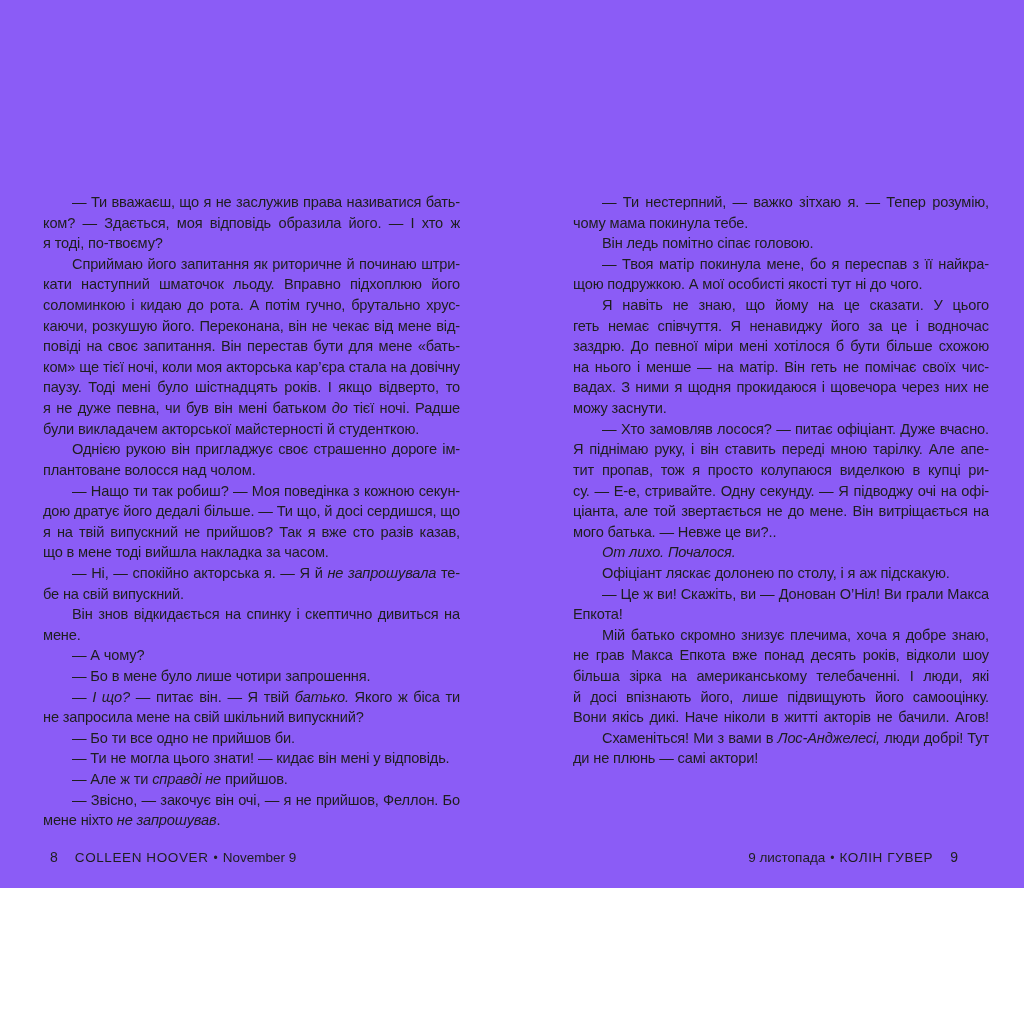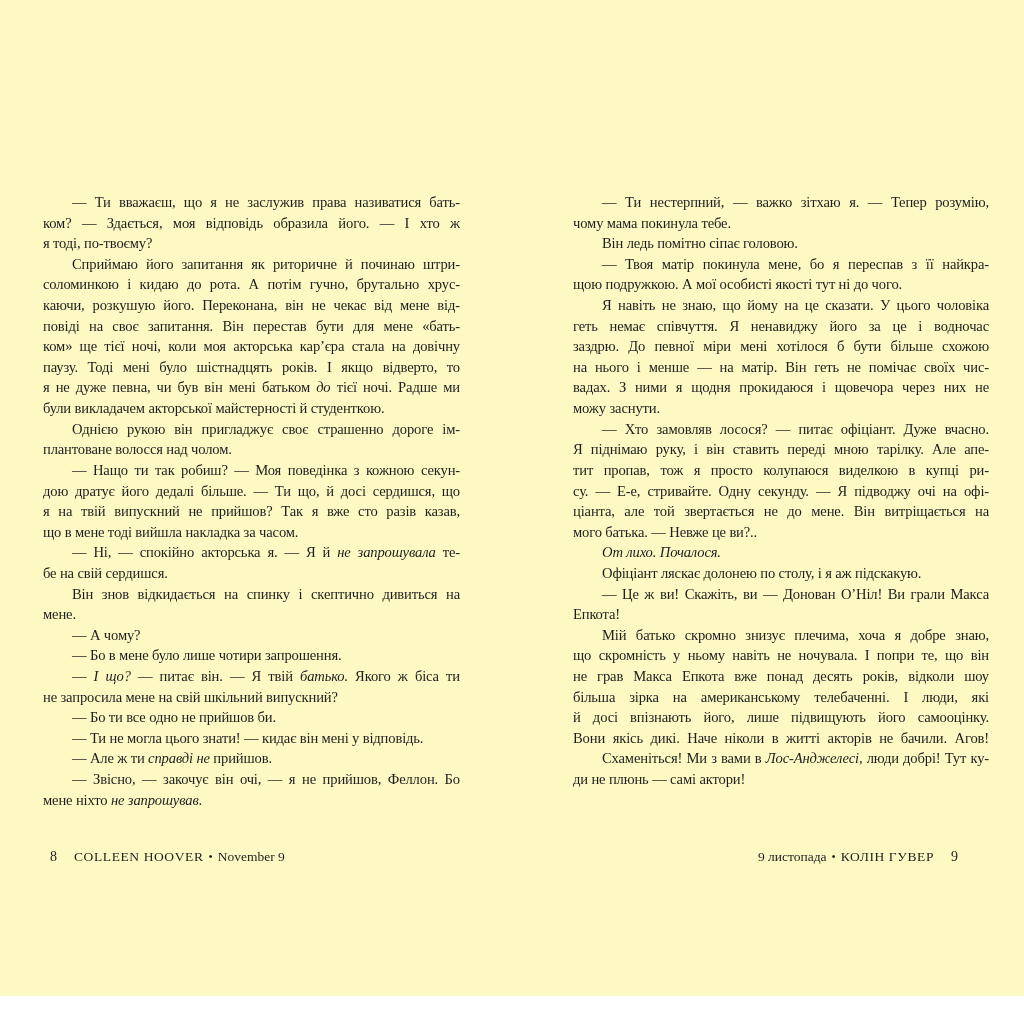--- a/index.html
+++ b/index.html
@@ -3,23 +3,23 @@
 <meta charset="utf-8">
 <style>
   html, body {
     margin: 0;
     padding: 0;
     background: #ffffff;
   }
   #canvas {
     position: relative;
     width: 1024px;
-    height: 996px;
-    background: #fef9c3;
-    font-family: Liberation Serif, serif;
+    height: 888px;
+    background: #8b5cf6;
+    font-family: Liberation Sans, sans-serif;
     color: #1e1e1e;
     overflow: hidden;
   }
   .page-text {
     position: absolute;
     top: 192px;
   }
   #left-text  { left: 43px;  width: 417px; }
   #right-text { left: 573px; width: 416px; }
 
@@ -57,35 +57,36 @@
 </head>
 <body>
 
 <div id="canvas">
 
   <div id="left-text" class="page-text">
       <div class="line indent"><span>— Ти вважаєш, що я не заслужив права називатися бать-</span></div>
       <div class="line"><span>ком? — Здається, моя відповідь образила його. — І хто ж</span></div>
       <div class="line end"><span>я тоді, по-твоєму?</span></div>
       <div class="line indent"><span>Сприймаю його запитання як риторичне й починаю штри-</span></div>
+      <div class="line"><span>кати наступний шматочок льоду. Вправно підхоплюю його</span></div>
       <div class="line"><span>соломинкою і кидаю до рота. А потім гучно, брутально хрус-</span></div>
       <div class="line"><span>каючи, розкушую його. Переконана, він не чекає від мене від-</span></div>
       <div class="line"><span>повіді на своє запитання. Він перестав бути для мене «бать-</span></div>
       <div class="line"><span>ком» ще тієї ночі, коли моя акторська кар’єра стала на довічну</span></div>
       <div class="line"><span>паузу. Тоді мені було шістнадцять років. І якщо відверто, то</span></div>
       <div class="line"><span>я не дуже певна, чи був він мені батьком </span><span class="it">до</span><span> тієї ночі. Радше ми</span></div>
       <div class="line end"><span>були викладачем акторської майстерності й студенткою.</span></div>
       <div class="line indent"><span>Однією рукою він пригладжує своє страшенно дороге ім-</span></div>
       <div class="line end"><span>плантоване волосся над чолом.</span></div>
       <div class="line indent"><span>— Нащо ти так робиш? — Моя поведінка з кожною секун-</span></div>
       <div class="line"><span>дою дратує його дедалі більше. — Ти що, й досі сердишся, що</span></div>
       <div class="line"><span>я на твій випускний не прийшов? Так я вже сто разів казав,</span></div>
       <div class="line end"><span>що в мене тоді вийшла накладка за часом.</span></div>
       <div class="line indent"><span>— Ні, — спокійно акторська я. — Я й </span><span class="it">не запрошувала</span><span> те-</span></div>
-      <div class="line end"><span>бе на свій сердишся.</span></div>
+      <div class="line end"><span>бе на свій випускний.</span></div>
       <div class="line indent"><span>Він знов відкидається на спинку і скептично дивиться на</span></div>
       <div class="line end"><span>мене.</span></div>
       <div class="line indent end"><span>— А чому?</span></div>
       <div class="line indent end"><span>— Бо в мене було лише чотири запрошення.</span></div>
       <div class="line indent"><span>— </span><span class="it">І що?</span><span> — питає він. — Я твій </span><span class="it">батько.</span><span> Якого ж біса ти</span></div>
       <div class="line end"><span>не запросила мене на свій шкільний випускний?</span></div>
       <div class="line indent end"><span>— Бо ти все одно не прийшов би.</span></div>
       <div class="line indent end"><span>— Ти не могла цього знати! — кидає він мені у відповідь.</span></div>
       <div class="line indent end"><span>— Але ж ти </span><span class="it">справді не</span><span> прийшов.</span></div>
       <div class="line indent"><span>— Звісно, — закочує він очі, — я не прийшов, Феллон. Бо</span></div>
@@ -108,21 +109,20 @@
       <div class="line"><span>Я піднімаю руку, і він ставить переді мною тарілку. Але апе-</span></div>
       <div class="line"><span>тит пропав, тож я просто колупаюся виделкою в купці ри-</span></div>
       <div class="line"><span>су. — Е-е, стривайте. Одну секунду. — Я підводжу очі на офі-</span></div>
       <div class="line"><span>ціанта, але той звертається не до мене. Він витріщається на</span></div>
       <div class="line end"><span>мого батька. — Невже це ви?..</span></div>
       <div class="line indent end"><span class="it">От лихо. Почалося.</span></div>
       <div class="line indent end"><span>Офіціант ляскає долонею по столу, і я аж підскакую.</span></div>
       <div class="line indent"><span>— Це ж ви! Скажіть, ви — Донован О’Ніл! Ви грали Макса</span></div>
       <div class="line end"><span>Епкота!</span></div>
       <div class="line indent"><span>Мій батько скромно знизує плечима, хоча я добре знаю,</span></div>
-      <div class="line"><span>що скромність у ньому навіть не ночувала. І попри те, що він</span></div>
       <div class="line"><span>не грав Макса Епкота вже понад десять років, відколи шоу</span></div>
       <div class="line"><span>більша зірка на американському телебаченні. І люди, які</span></div>
       <div class="line"><span>й досі впізнають його, лише підвищують його самооцінку.</span></div>
       <div class="line"><span>Вони якісь дикі. Наче ніколи в житті акторів не бачили. Агов!</span></div>
       <div class="line indent"><span>Схаменіться! Ми з вами в </span><span class="it">Лос-Анджелесі,</span><span> люди добрі! Тут ку-</span></div>
       <div class="line end"><span>ди не плюнь — самі актори!</span></div>
     </div>
 
   <div id="footer-left" class="running-footer">
     <span class="pgnum">8</span>

